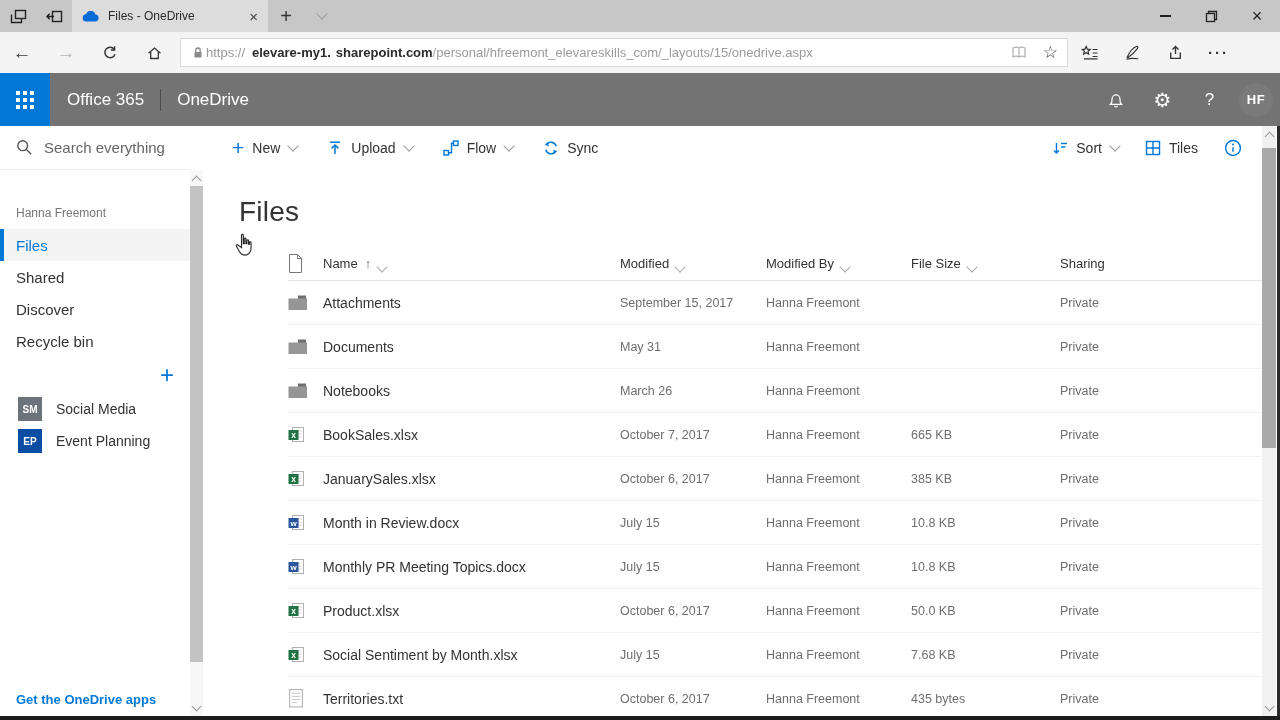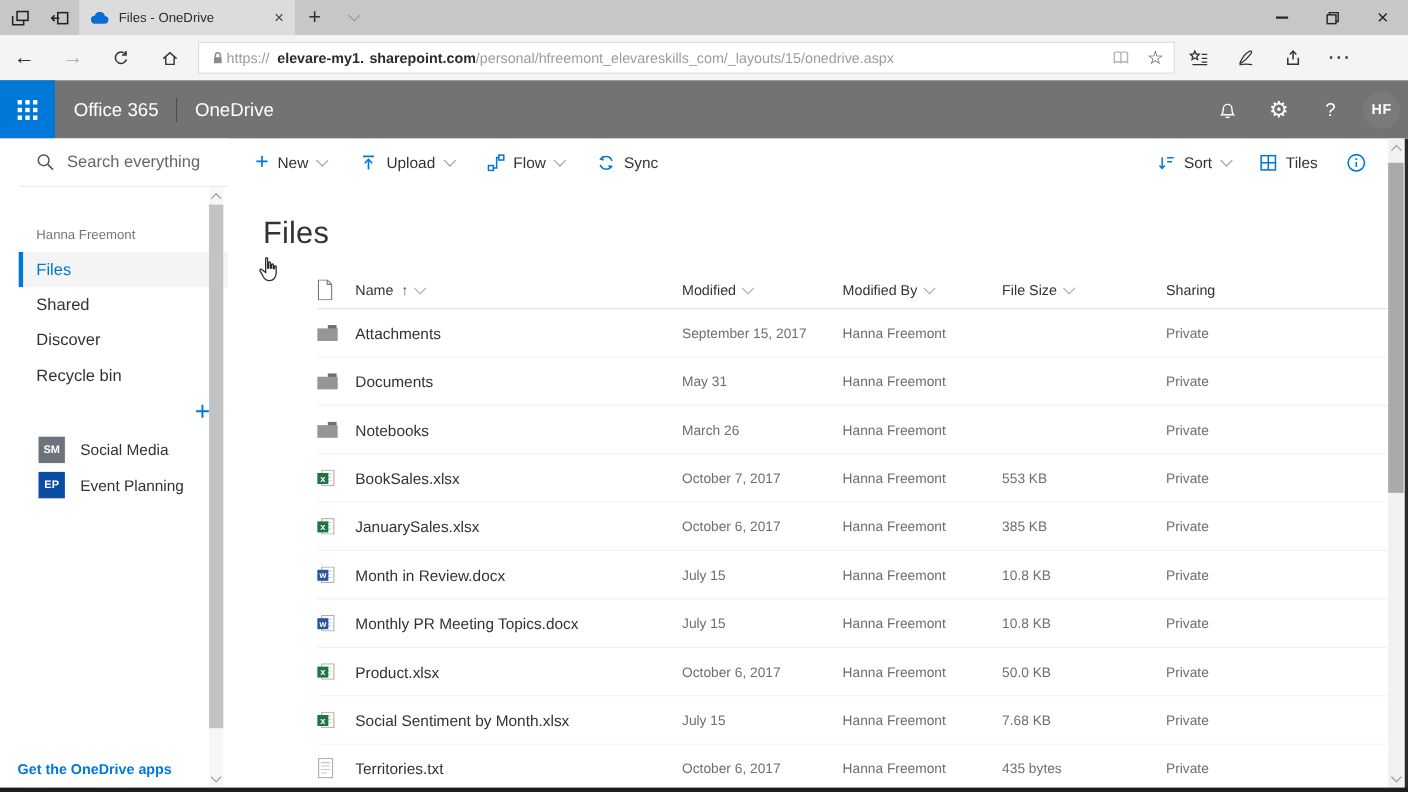--- a/index.html
+++ b/index.html
@@ -47,21 +47,21 @@
   .hdr-btn{width:47px;height:53px;display:flex;align-items:center;justify-content:center;color:#fff;}
   .gear-glyph{font-size:20px;line-height:1;}
   .help-glyph{font-size:17px;}
   .avatar{width:34px;height:34px;border-radius:50%;background:#7a7a7a;color:#fff;font-size:13px;
     display:flex;align-items:center;justify-content:center;margin:0 7px 0 6px;letter-spacing:.5px;font-weight:bold;}
 
   
   .content{position:absolute;top:126px;left:0;width:1280px;height:590px;background:#fff;}
 
   
-  .sidebar{position:absolute;left:0;top:0;width:190px;height:590px;background:#fff;padding-left:17px;}
+  .sidebar{position:absolute;left:0;top:0;width:190px;height:590px;background:#fff;}
   .search-row{height:44px;display:flex;align-items:center;padding-left:16px;border-bottom:1px solid #ececec;box-sizing:border-box;gap:9px;}
   .search-input{border:0;outline:0;background:transparent;font-size:15px;width:125px;color:#333;
     font-family:"Liberation Sans",sans-serif;}
   .search-input::placeholder{color:#666;opacity:1;}
   .owner{margin:36px 0 9px 16px;font-size:12px;color:#767676;}
   .nav-item{height:32px;display:flex;align-items:center;padding-left:16px;font-size:15px;color:#333;box-sizing:border-box;}
   .nav-item.selected{color:#0078d7;background:#f4f4f4;border-left:4px solid #0078d7;padding-left:12px;}
   .plus-row{height:36px;display:flex;align-items:center;justify-content:flex-end;padding-right:16px;}
   .plus-glyph{font-size:24px;color:#0078d7;font-weight:400;line-height:1;}
   .grp{height:32px;display:flex;align-items:center;padding-left:18px;gap:14px;}
@@ -88,21 +88,21 @@
   .tool-item{display:flex;align-items:center;gap:8px;font-size:14px;color:#333;}
   .tool-item .chev{margin-left:1px;}
   .tool-plus{font-size:21px;color:#0078d7;line-height:1;margin-top:-2px;}
   .tool-right{margin-left:auto;display:flex;align-items:center;gap:26px;}
   .page-title{margin:26px 0 0 36px;font-size:28px;font-weight:300;color:#333;letter-spacing:.2px;}
   .cursor{position:absolute;left:30px;top:106px;pointer-events:none;}
 
   .grid{display:grid;grid-template-columns:35px 297px 146px 145px 149px 1fr;align-items:center;}
   .table{margin-left:85px;margin-top:19px;}
   .thead{height:33px;border-bottom:1px solid #e3e3e3;font-size:13px;color:#333;}
-  .th{display:flex;align-items:center;gap:7px;}
+  .th{display:flex;align-items:flex-end;gap:7px;}
   .th .chev{border-color:#ababab;}
   .sort-arrow{font-size:13px;color:#555;}
   .frow{height:43px;border-bottom:1px solid #f2f2f2;}
   .c-ico{display:flex;align-items:center;}
   .c-name{font-size:14px;color:#333;}
   .c-dim{font-size:12.5px;color:#6e6e6e;}
 
   .bottom-strip{position:absolute;left:0;top:716px;width:1280px;height:4px;background:#1d1d1d;}
   .right-edge{position:absolute;left:1277px;top:126px;width:3px;height:594px;background:#2a2a2a;}
 </style>
@@ -449,21 +449,21 @@
                     <line x1="6" y1="7" x2="13" y2="7"></line>
                     <line x1="6" y1="10" x2="13" y2="10"></line>
                   </g>
                   <rect x="0" y="3" width="10" height="10" fill="#217346"></rect>
                   <text x="5" y="10.8" font-size="8.5" font-weight="bold" fill="#fff" text-anchor="middle" font-family="Liberation Sans,sans-serif">x</text>
                 </svg>
               </span>
               <span class="c-name">BookSales.xlsx</span>
               <span class="c-dim">October 7, 2017</span>
               <span class="c-dim">Hanna Freemont</span>
-              <span class="c-dim">553 KB</span>
+              <span class="c-dim">665 KB</span>
               <span class="c-dim">Private</span>
             </div>
             <div class="grid frow">
               <span class="c-ico">
                 <svg width="17" height="15" viewBox="0 0 16 15">
                   <rect x="4" y="0.5" width="11" height="14" fill="#fff" stroke="#b0b0b0"></rect>
                   <g stroke="#d2d2d2">
                     <line x1="6" y1="4" x2="13" y2="4"></line>
                     <line x1="6" y1="7" x2="13" y2="7"></line>
                     <line x1="6" y1="10" x2="13" y2="10"></line>

